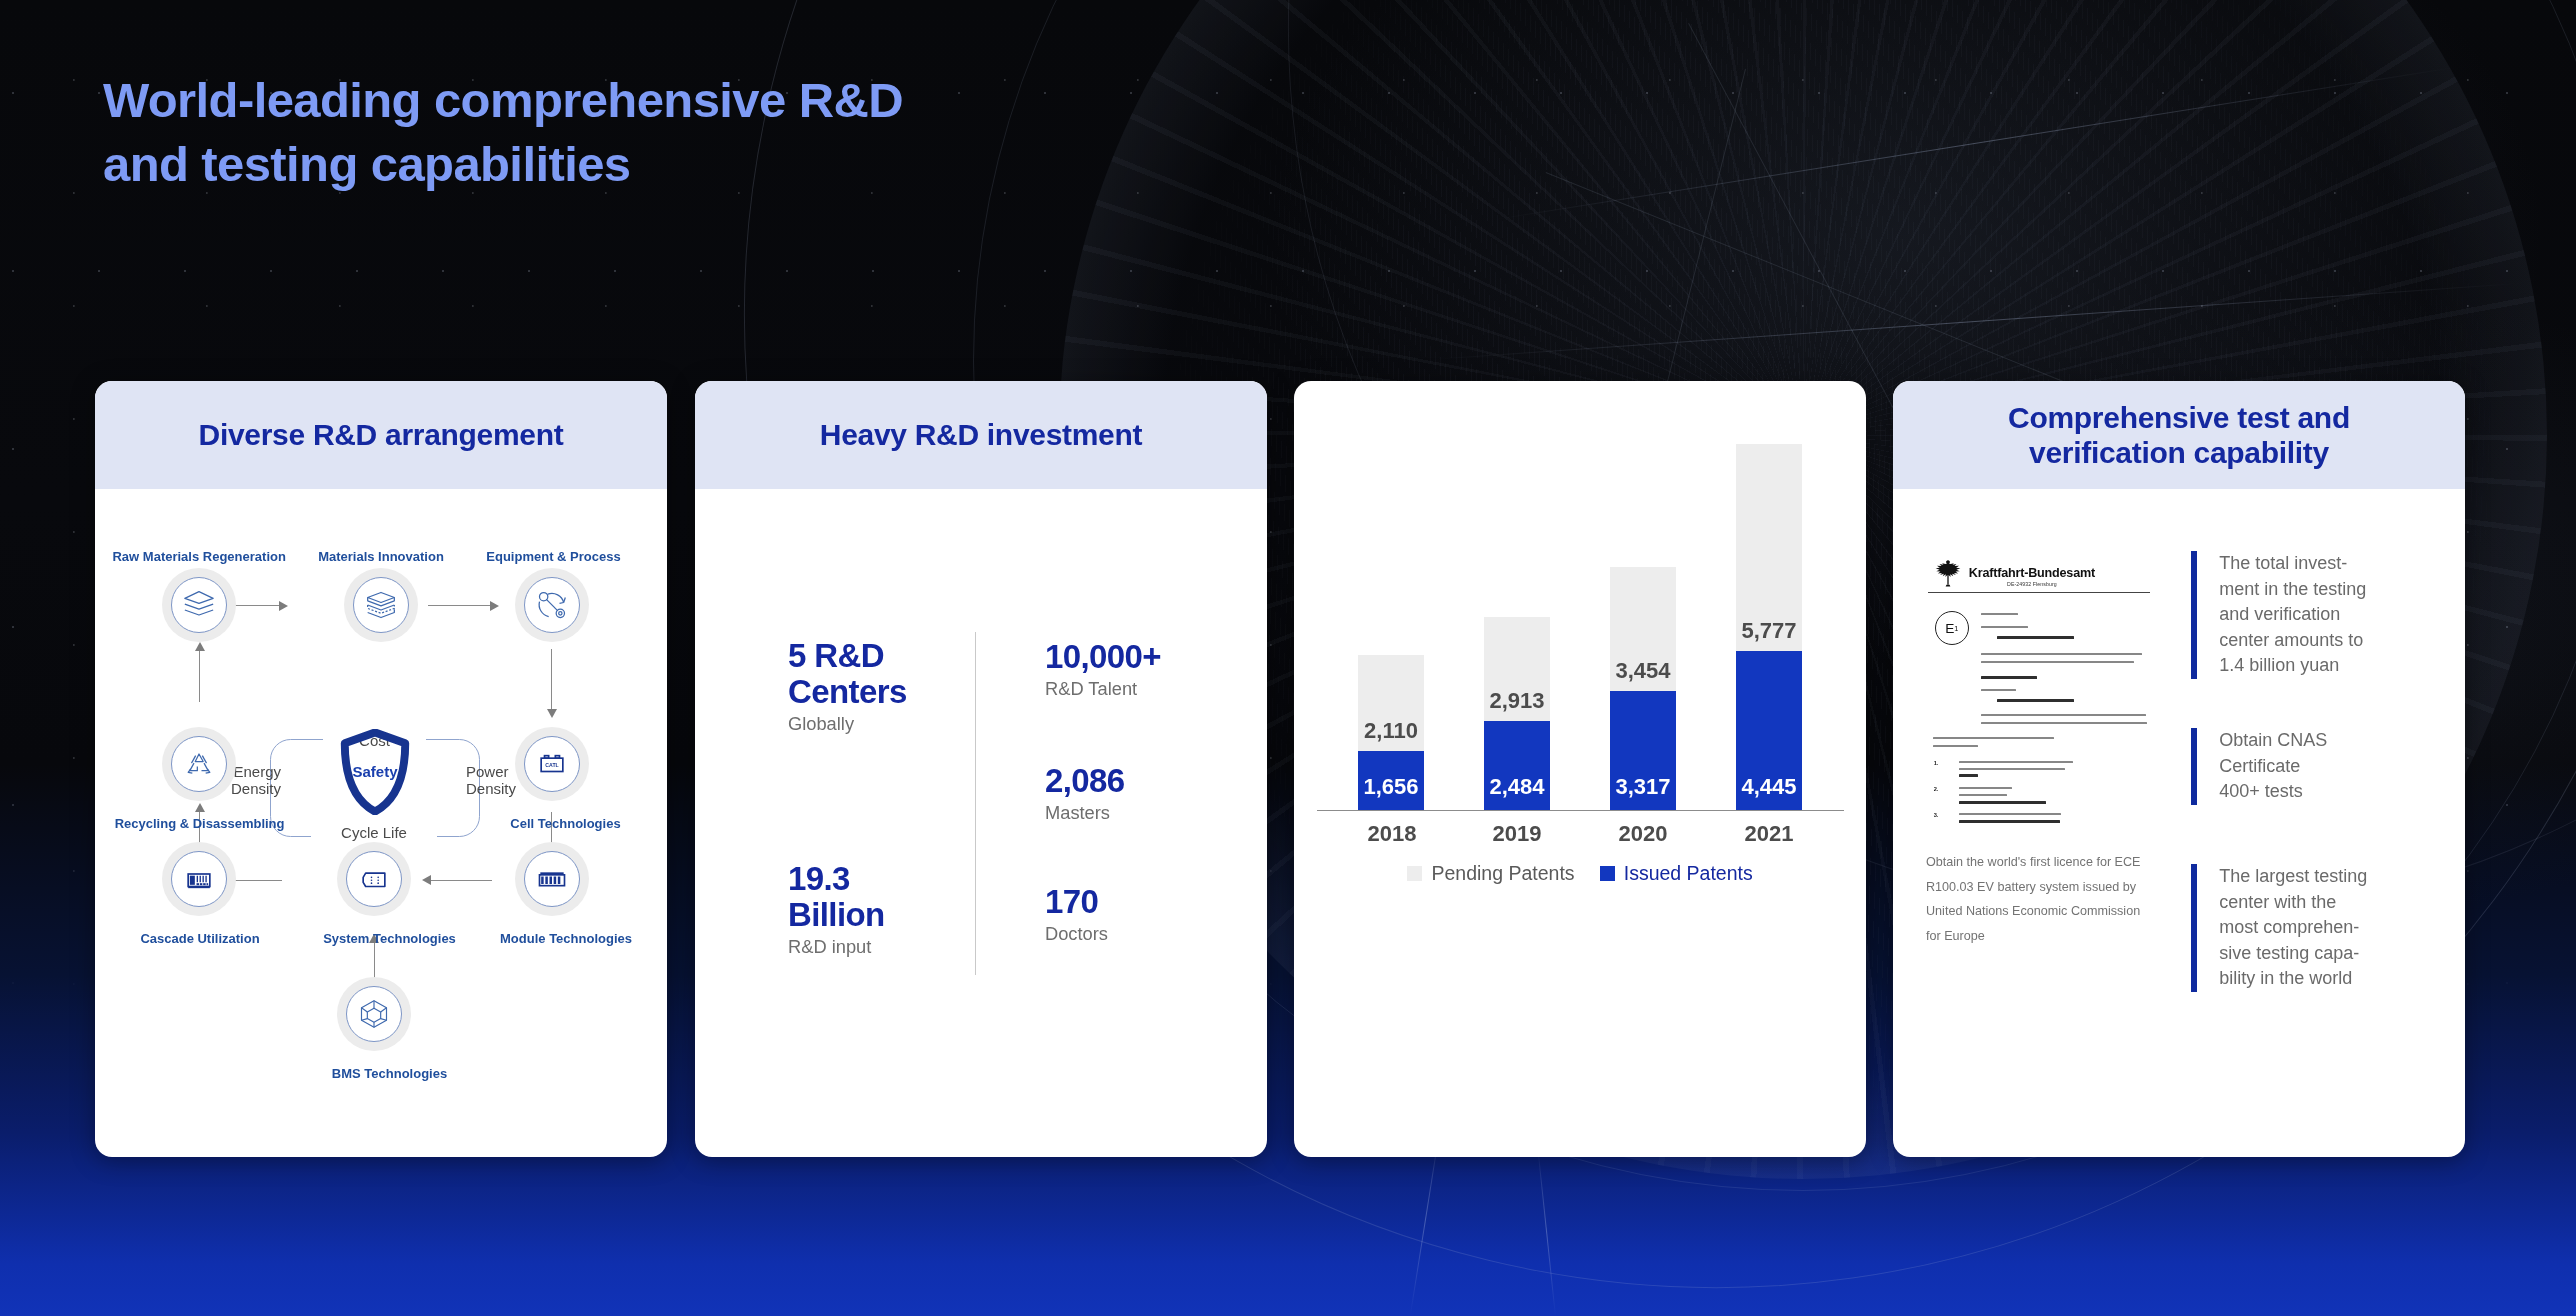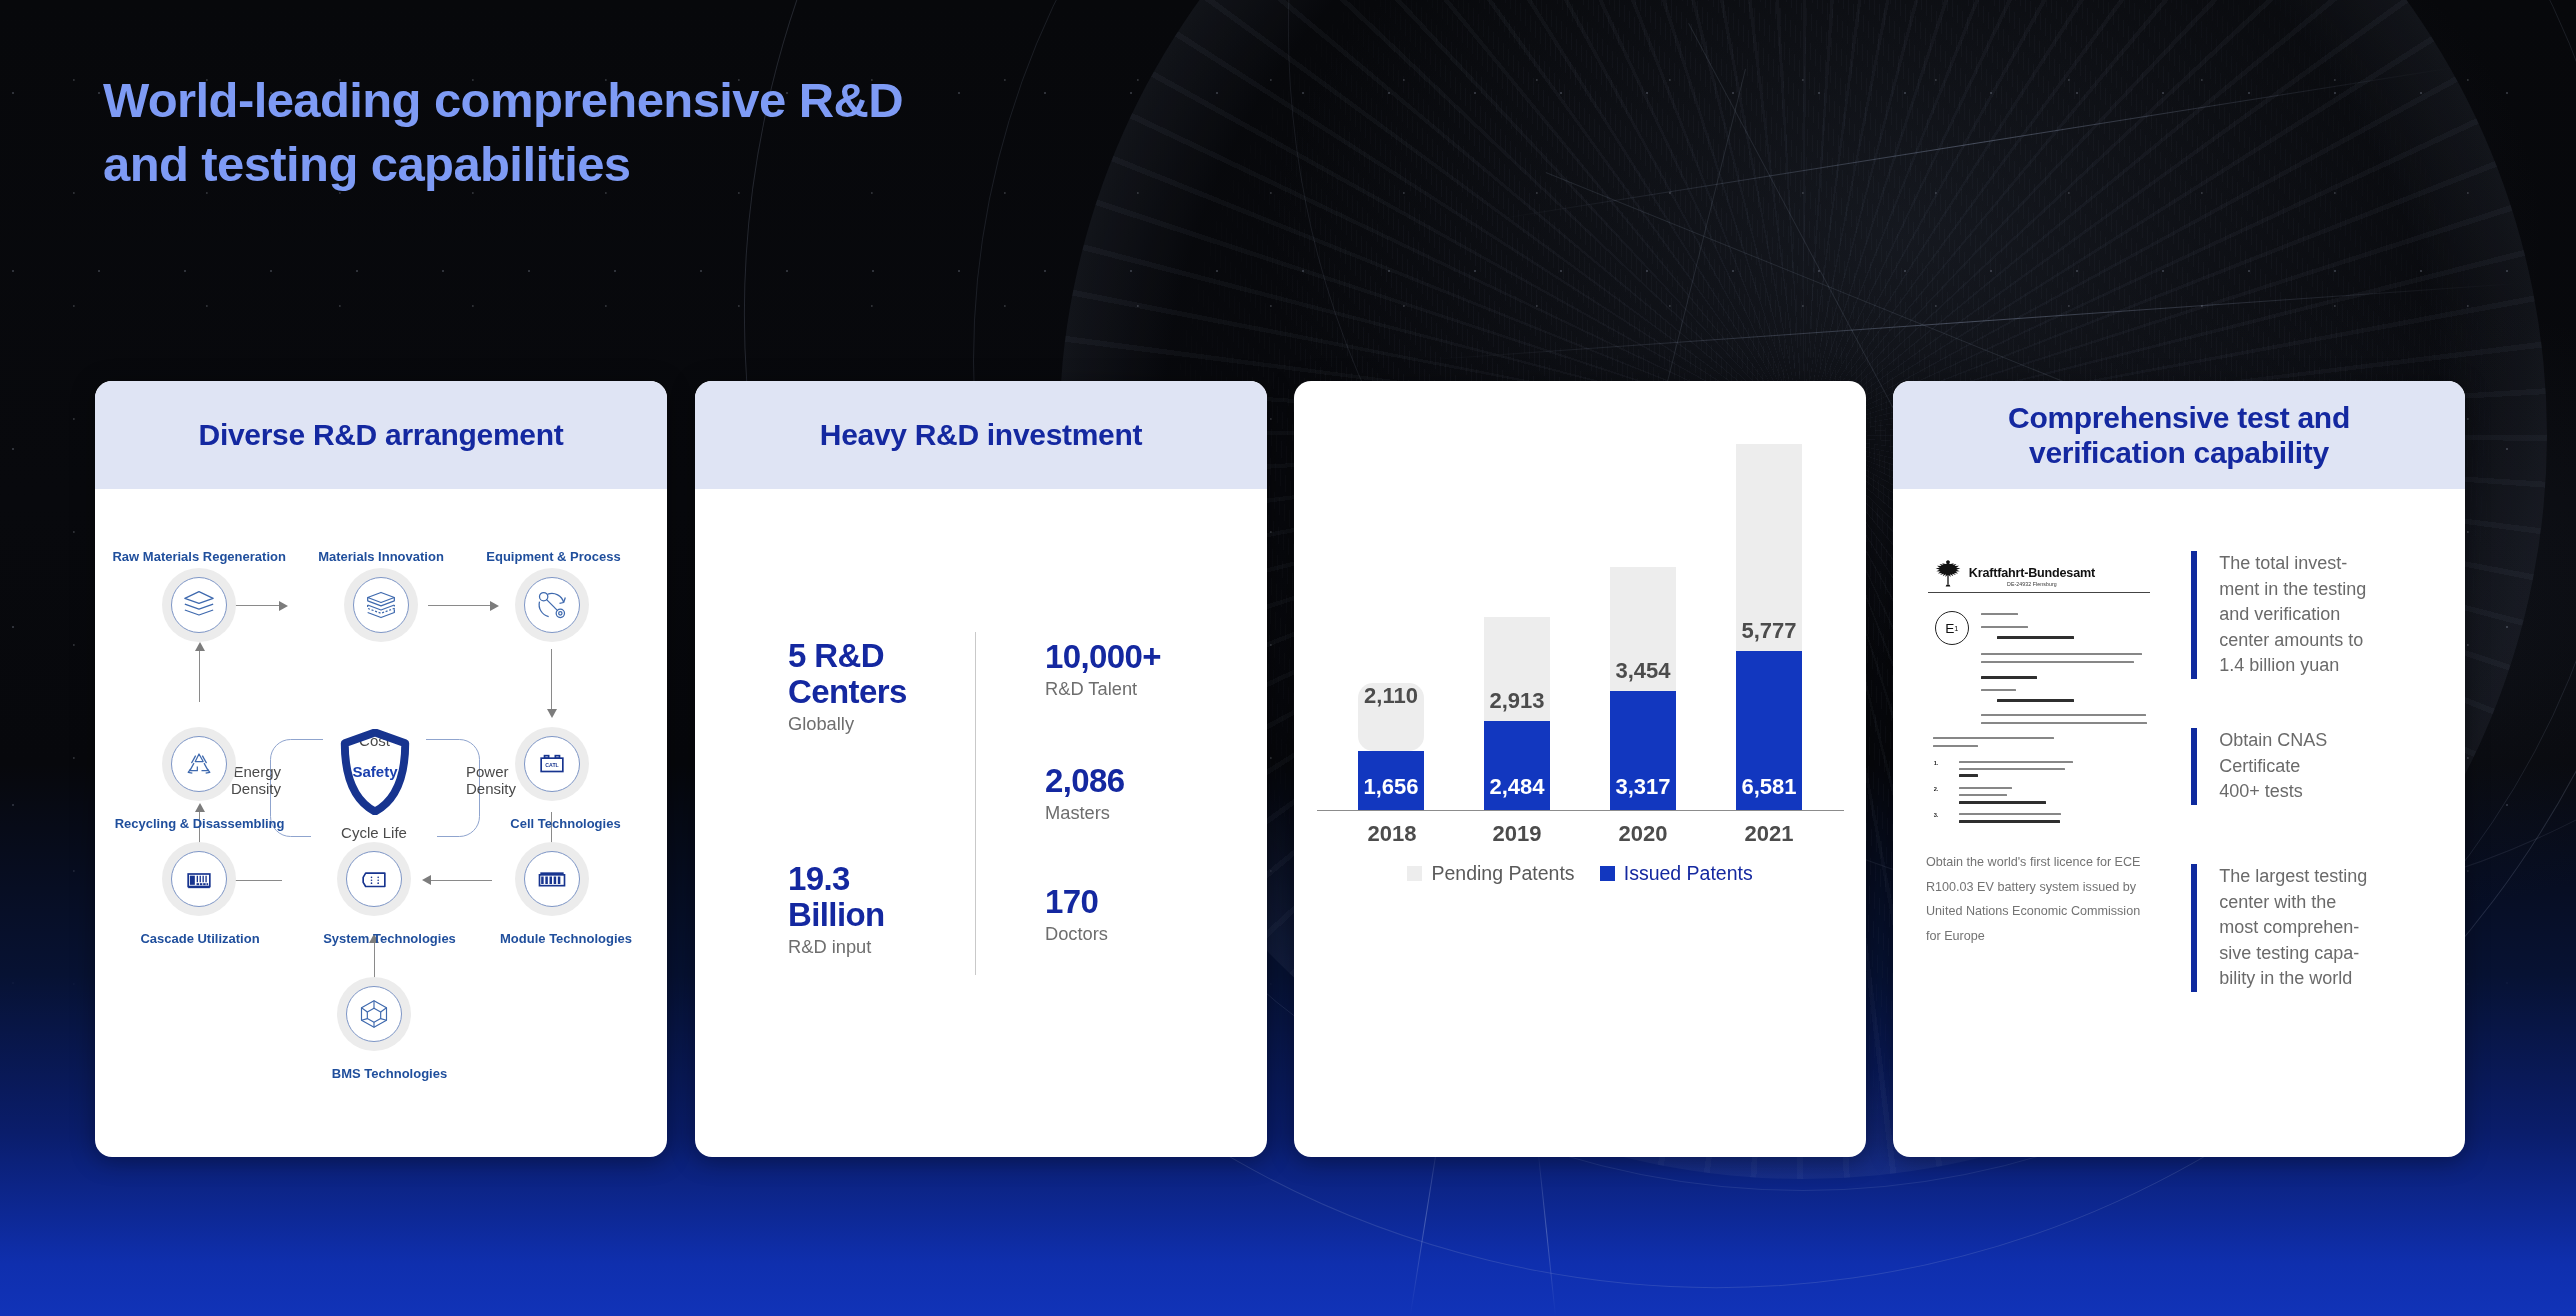--- a/index.html
+++ b/index.html
@@ -377,21 +377,21 @@
       <div class="big">170</div>
       <div class="sub">Doctors</div>
     </div>
   </div>
 </div>
 
 <div class="card" id="card3">
   <div class="card-body">
     <div id="plot">
         <div class="barcol" style="left: 30px; height: 135px;">
-          <div class="seg pend" style="bottom: 59px; height: 68px; align-items: flex-start; padding-bottom: 6.9px; border-radius: 15px;">
+          <div class="seg pend" style="bottom: 59px; height: 96px; align-items: flex-end; padding-bottom: 6.9px;">
             <span>2,110</span>
           </div>
           <div class="seg iss" style="bottom: 0px; height: 59px; align-items: flex-end; padding-bottom: 10.3px;">
             <span>1,656</span>
           </div>
         </div>
         <div class="barcol" style="left: 156px; height: 193px;">
           <div class="seg pend" style="bottom: 89px; height: 104px; align-items: flex-end; padding-bottom: 6.9px;">
             <span>2,913</span>
           </div>
@@ -405,21 +405,21 @@
           </div>
           <div class="seg iss" style="bottom: 0px; height: 119px; align-items: flex-end; padding-bottom: 10.3px;">
             <span>3,317</span>
           </div>
         </div>
         <div class="barcol" style="left: 408px; height: 366px;">
           <div class="seg pend" style="bottom: 159px; height: 207px; align-items: flex-end; padding-bottom: 6.9px;">
             <span>5,777</span>
           </div>
           <div class="seg iss" style="bottom: 0px; height: 159px; align-items: flex-end; padding-bottom: 10.3px;">
-            <span>6,581</span>
+            <span>4,445</span>
           </div>
         </div>
       </div>
     <div id="axis"></div>
     <div id="legend">
       <div class="lg p">
         <span class="sw p"></span>
         <span>Pending Patents</span>
       </div>
       <div class="lg i">

